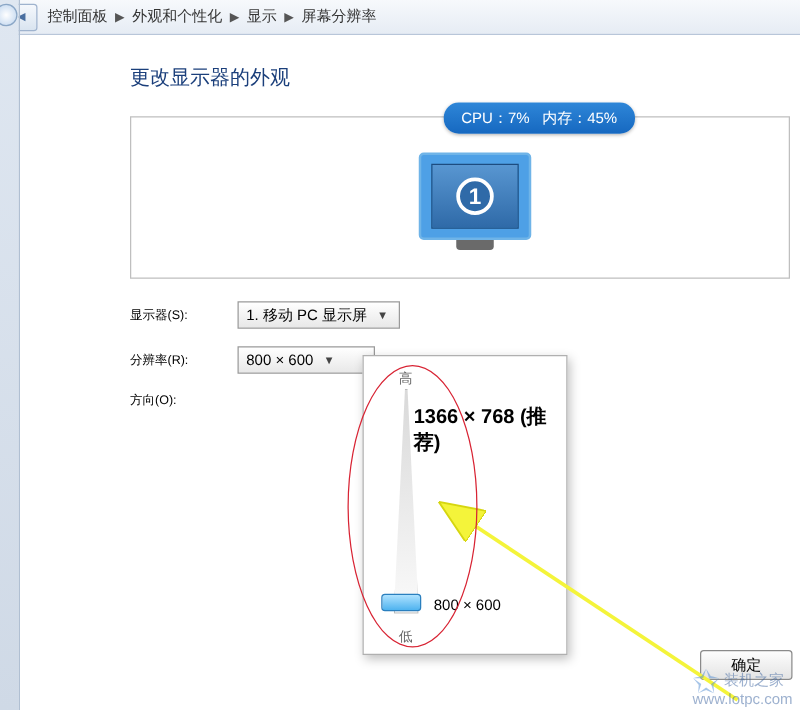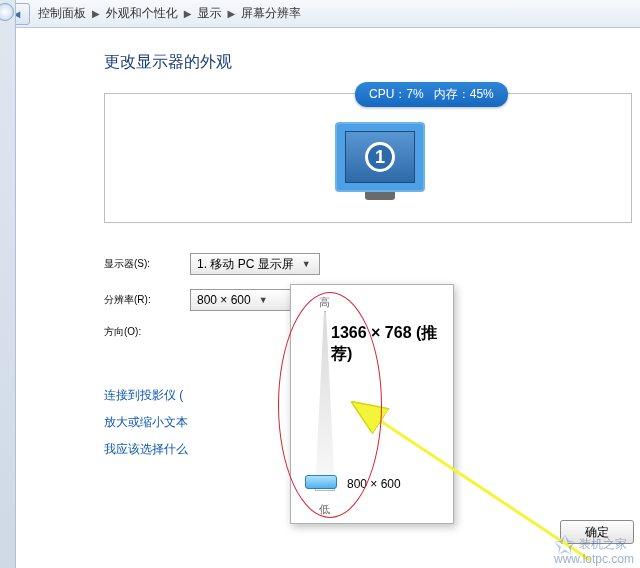--- a/index.html
+++ b/index.html
@@ -33,21 +33,21 @@
 .content { padding: 24px 12px 0 104px; position: relative; }
 .page-title { color: #1b3f7b; font-size: 16px; font-weight: normal; margin-bottom: 20px; }
 
 
 .preview-box {
   border: 1px solid #bfbfbf;
   width: 528px;
   height: 130px;
   position: relative;
   background: #fff;
-  margin-bottom: 30px;
+  margin-bottom: 18px;
 }
 .overlay-badge {
   position: absolute;
   top: -12px; left: 250px;
   background: linear-gradient(#2e86d8,#1668c0);
   color: #fff;
   font-size: 12px;
   padding: 4px 14px;
   border-radius: 12px;
   white-space: nowrap;
@@ -224,25 +224,20 @@
     <div class="dropdown" style="min-width:110px">
       <span>800 × 600</span>
       <span class="arrow">▼</span>
     </div>
   </div>
 
   <div class="form-row">
     <span class="form-label">方向(O):</span>
   </div>
 
-  <div class="links">
-    <div class="link-row">连接到投影仪 (</div>
-    <div class="link-row">放大或缩小文本</div>
-    <div class="link-row">我应该选择什么</div>
-  </div>
 </div>
 
 <div class="res-popup">
   <span class="label-top">高</span>
   <div class="slider-track"></div>
   <div class="slider-thumb"></div>
   <span class="res-top-text">1366 × 768 (推荐)</span>
   <span class="res-bot-text">800 × 600</span>
   <span class="label-bot">低</span>
 </div>

